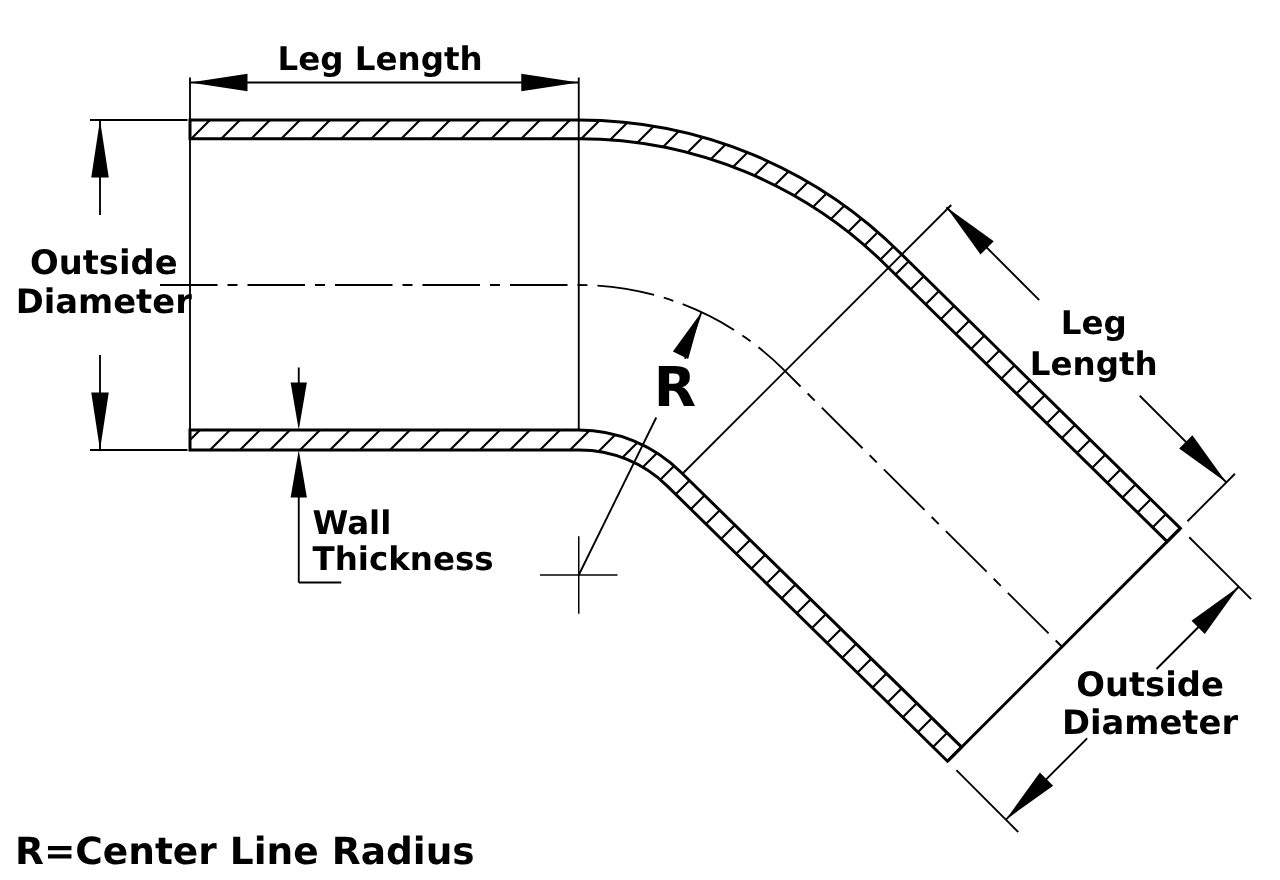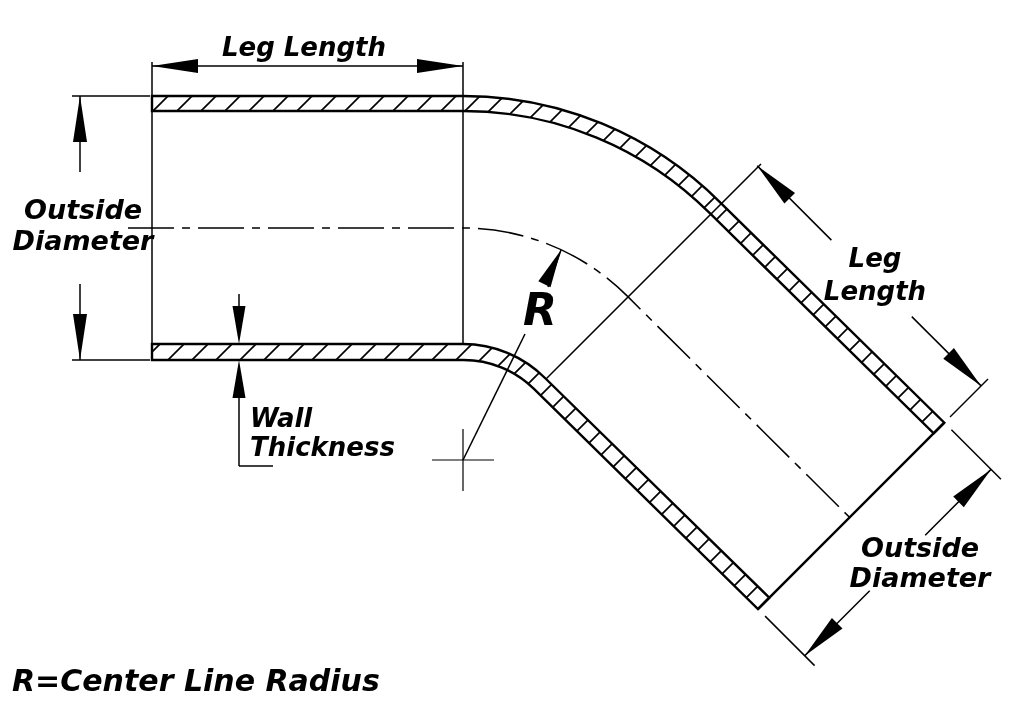--- a/index.html
+++ b/index.html
@@ -8,21 +8,20 @@
     background: #ffffff;
     width: 1024px;
     height: 704px;
     overflow: hidden;
   }
   .stage {
     position: relative;
     width: 860px;
     height: 704px;
     background: #ffffff;
-    font-style: italic;
   }
   svg text {
     font-family: "DejaVu Sans", "Liberation Sans", sans-serif;
     font-weight: bold;
     fill: #000000;
   }
   .lbl  { font-size: 26px; }
   .lbl2 { font-size: 27px; }
   .big  { font-size: 44px; }
   .note { font-size: 30px; }

